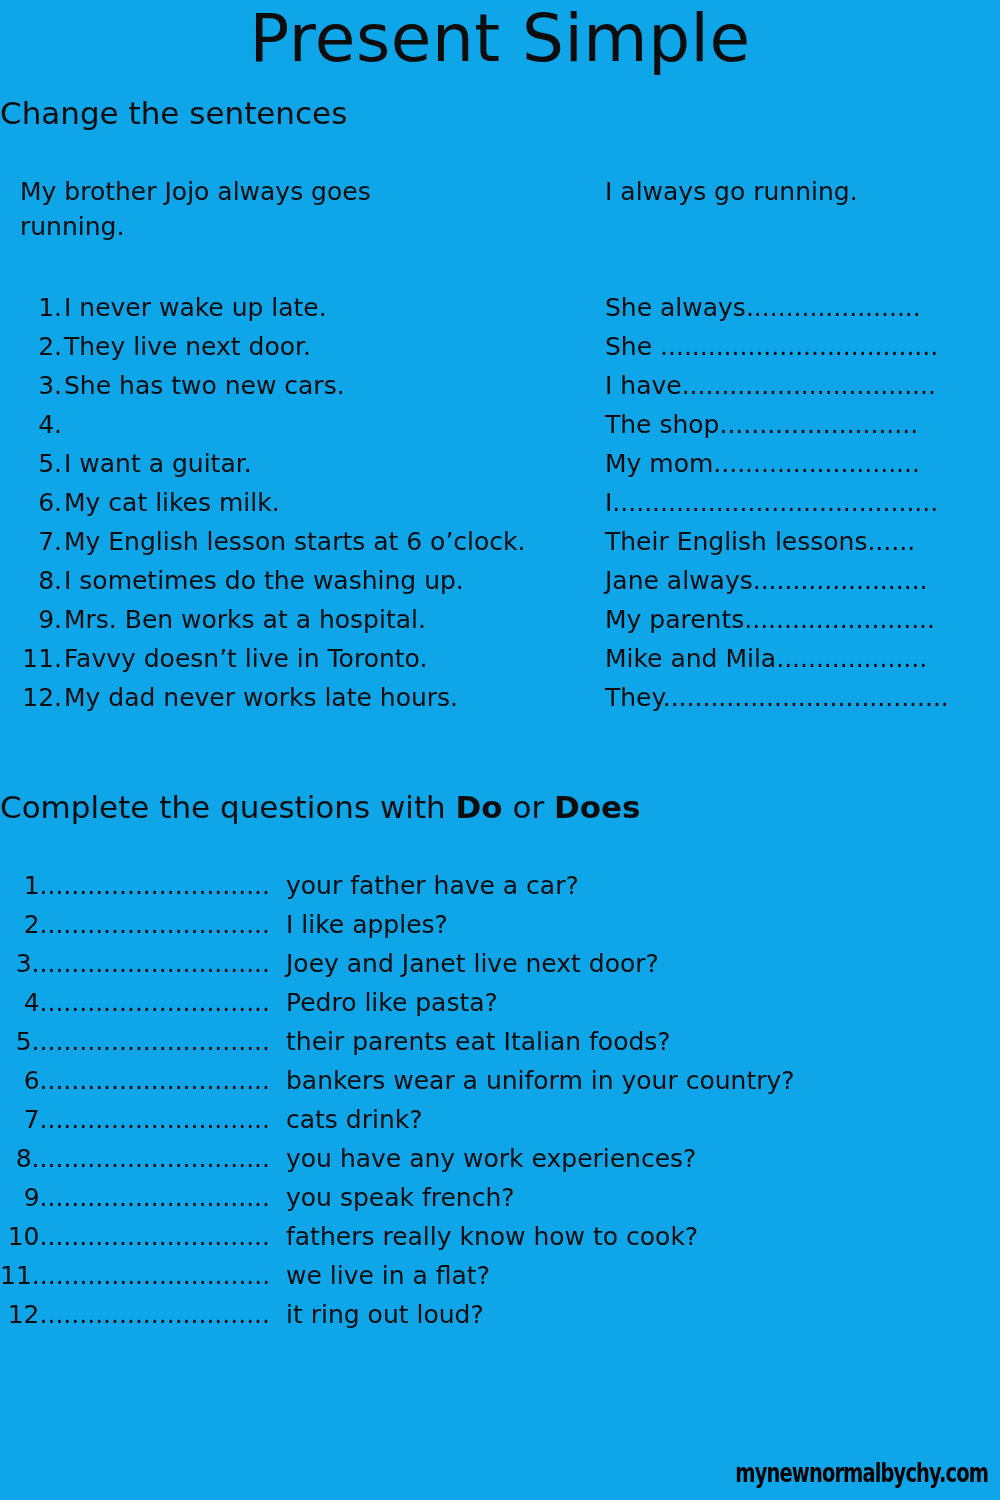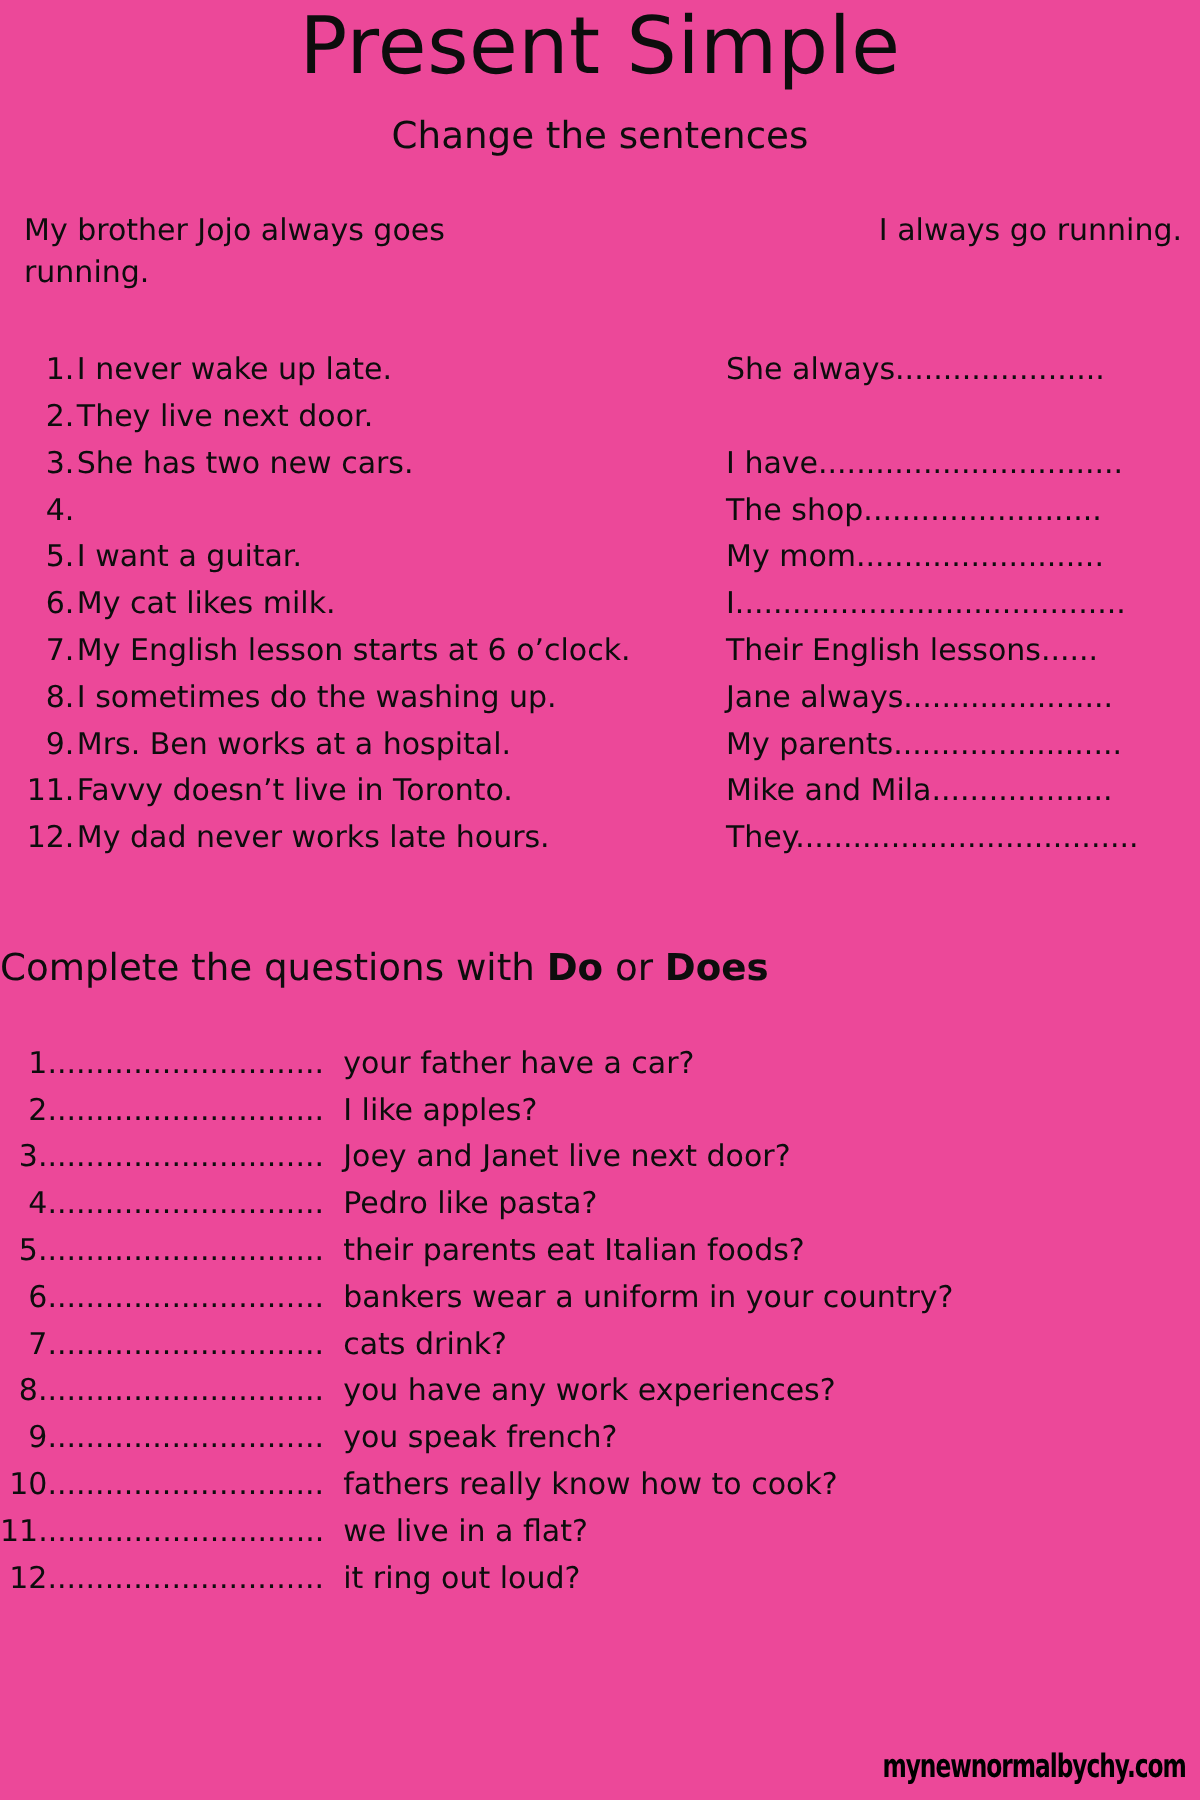--- a/index.html
+++ b/index.html
@@ -12,21 +12,21 @@
     height: 1500px;
     position: relative;
     font-family: "DejaVu Sans", sans-serif;
     color: #111111;
     overflow: hidden;
   }
 
   .page {
     position: absolute;
     inset: 0;
-    background: #ec4899;
+    background: #0ea5e9;
   }
 
   
   .title {
     position: absolute;
     top: 6px;
     left: 0;
     width: 1000px;
     text-align: center;
     font-family: "DejaVu Sans", sans-serif;
@@ -34,21 +34,21 @@
     font-weight: 400;
     letter-spacing: 0.5px;
     line-height: 1.0;
     color: #0d0d0d;
   }
   .subtitle {
     position: absolute;
     top: 98px;
     left: 0;
     width: 1000px;
-    text-align: center;
+    text-align: left;
     font-size: 31px;
     font-weight: 400;
     line-height: 1.0;
     color: #0d0d0d;
   }
 
   
   .example {
     position: absolute;
     top: 175px;
@@ -66,21 +66,20 @@
     color: #0d0d0d;
   }
   .example-right {
     position: absolute;
     left: 605px;
     top: 0;
     width: 380px;
     font-size: 25px;
     line-height: 1.38;
     color: #0d0d0d;
-    text-align: right;
   }
 
   
   .sec1 {
     position: absolute;
     top: 288px;
     left: 0;
     width: 1000px;
   }
   .sec1-row {
@@ -190,20 +189,21 @@
 
   <div class="sec1" id="sec1">
       <div class="sec1-row">
         <div class="s1-num">1.</div>
         <div class="s1-text">I never wake up late.</div>
         <div class="s1-prompt">She always......................</div>
       </div>
       <div class="sec1-row">
         <div class="s1-num">2.</div>
         <div class="s1-text">They live next door.</div>
+        <div class="s1-prompt">She ...................................</div>
       </div>
       <div class="sec1-row">
         <div class="s1-num">3.</div>
         <div class="s1-text">She has two new cars.</div>
         <div class="s1-prompt">I have................................</div>
       </div>
       <div class="sec1-row">
         <div class="s1-num">4.</div>
         <div class="s1-prompt">The shop.........................</div>
       </div>

